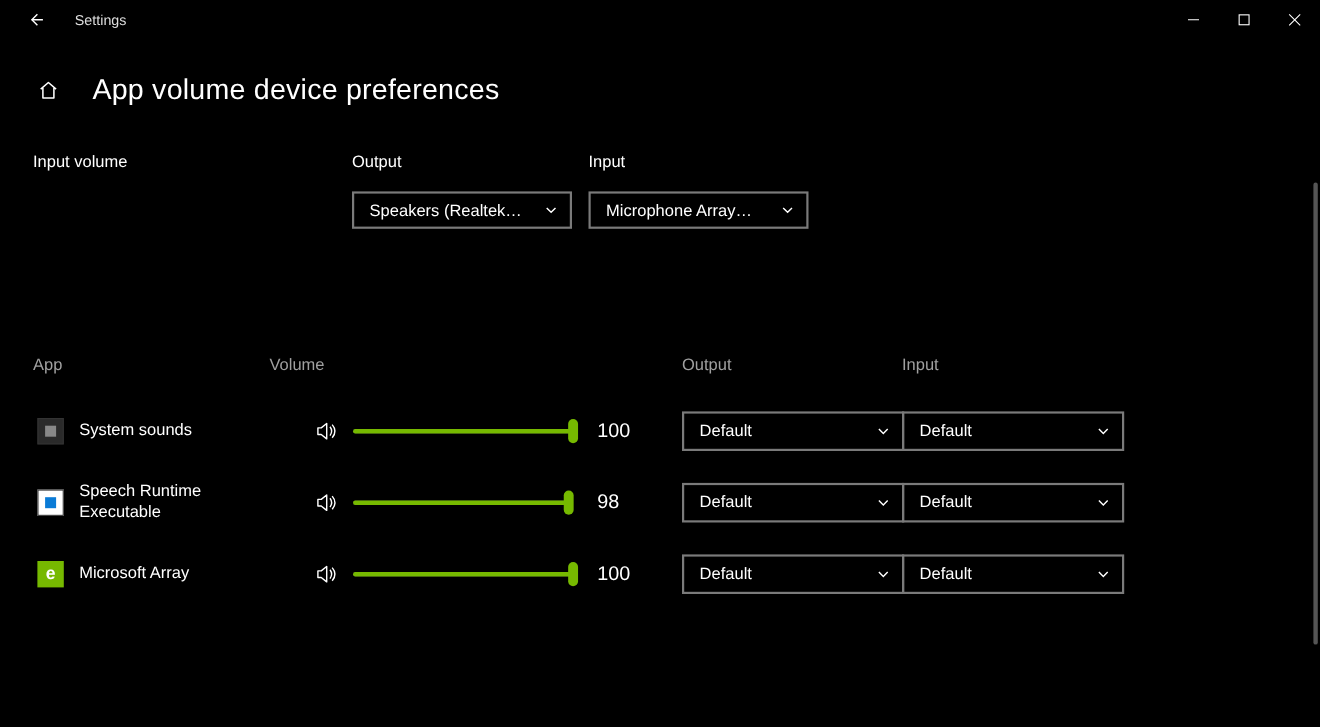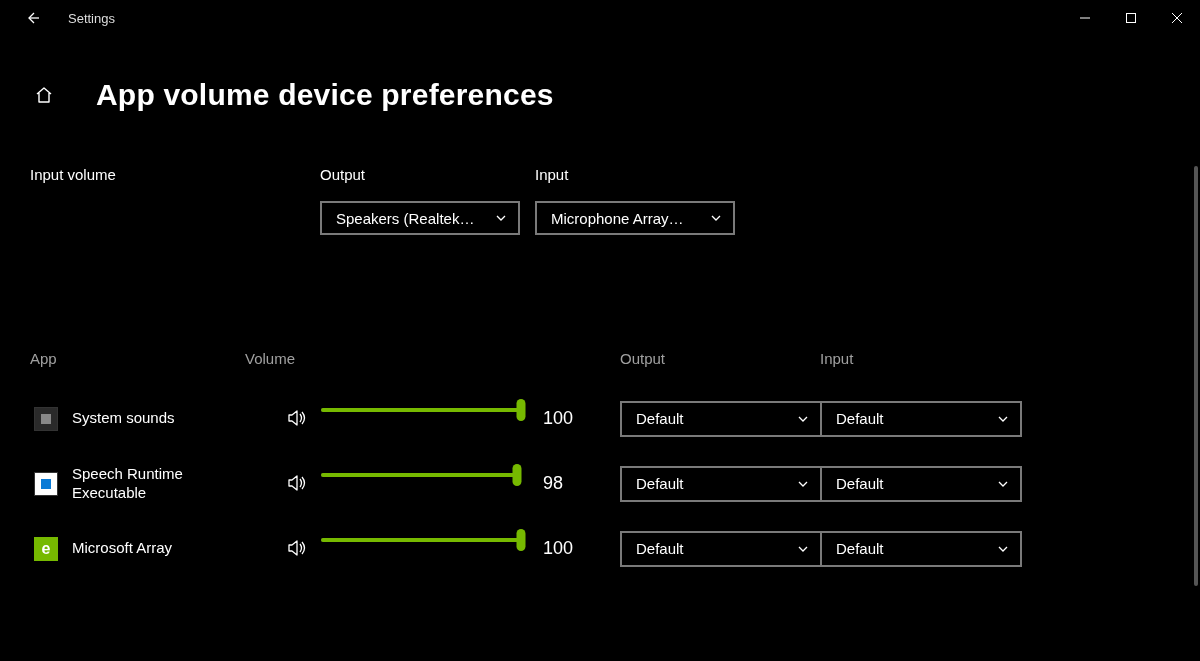--- a/index.html
+++ b/index.html
@@ -55,23 +55,23 @@
     align-items: center;
     margin-bottom: 42px;
   }
   .home-icon {
     display: flex;
     margin-right: 30px;
     margin-left: 4px;
     cursor: pointer;
   }
   h1 {
-    margin: 12px;
-    font-size: 30px;
-    font-weight: 700;
+    margin: 0;
+    font-size: 26px;
+    font-weight: 400;
     color: #fff;
     letter-spacing: 0.2px;
   }
   .master-row {
     display: flex;
     align-items: flex-start;
   }
   .desc {
     width: 215px;
     font-size: 15px;
@@ -188,21 +188,21 @@
   }
   .app-name {
     font-size: 15px;
     color: #fff;
     line-height: 1.25;
   }
   .app-vol-cell {
     width: 355px;
     flex-shrink:0;
     display: flex;
-    align-items: flex-start;
+    align-items: center;
   }
   .app-out-cell { width: 200px; flex-shrink:0; }
   .app-in-cell  { width: 180px; flex-shrink:0; }
 
   .app-out-cell .dropdown, .app-in-cell .dropdown {
     width: 202px; height: 36px; border-width:2px;
   }
 
   .scrollbar {
     position: absolute;

